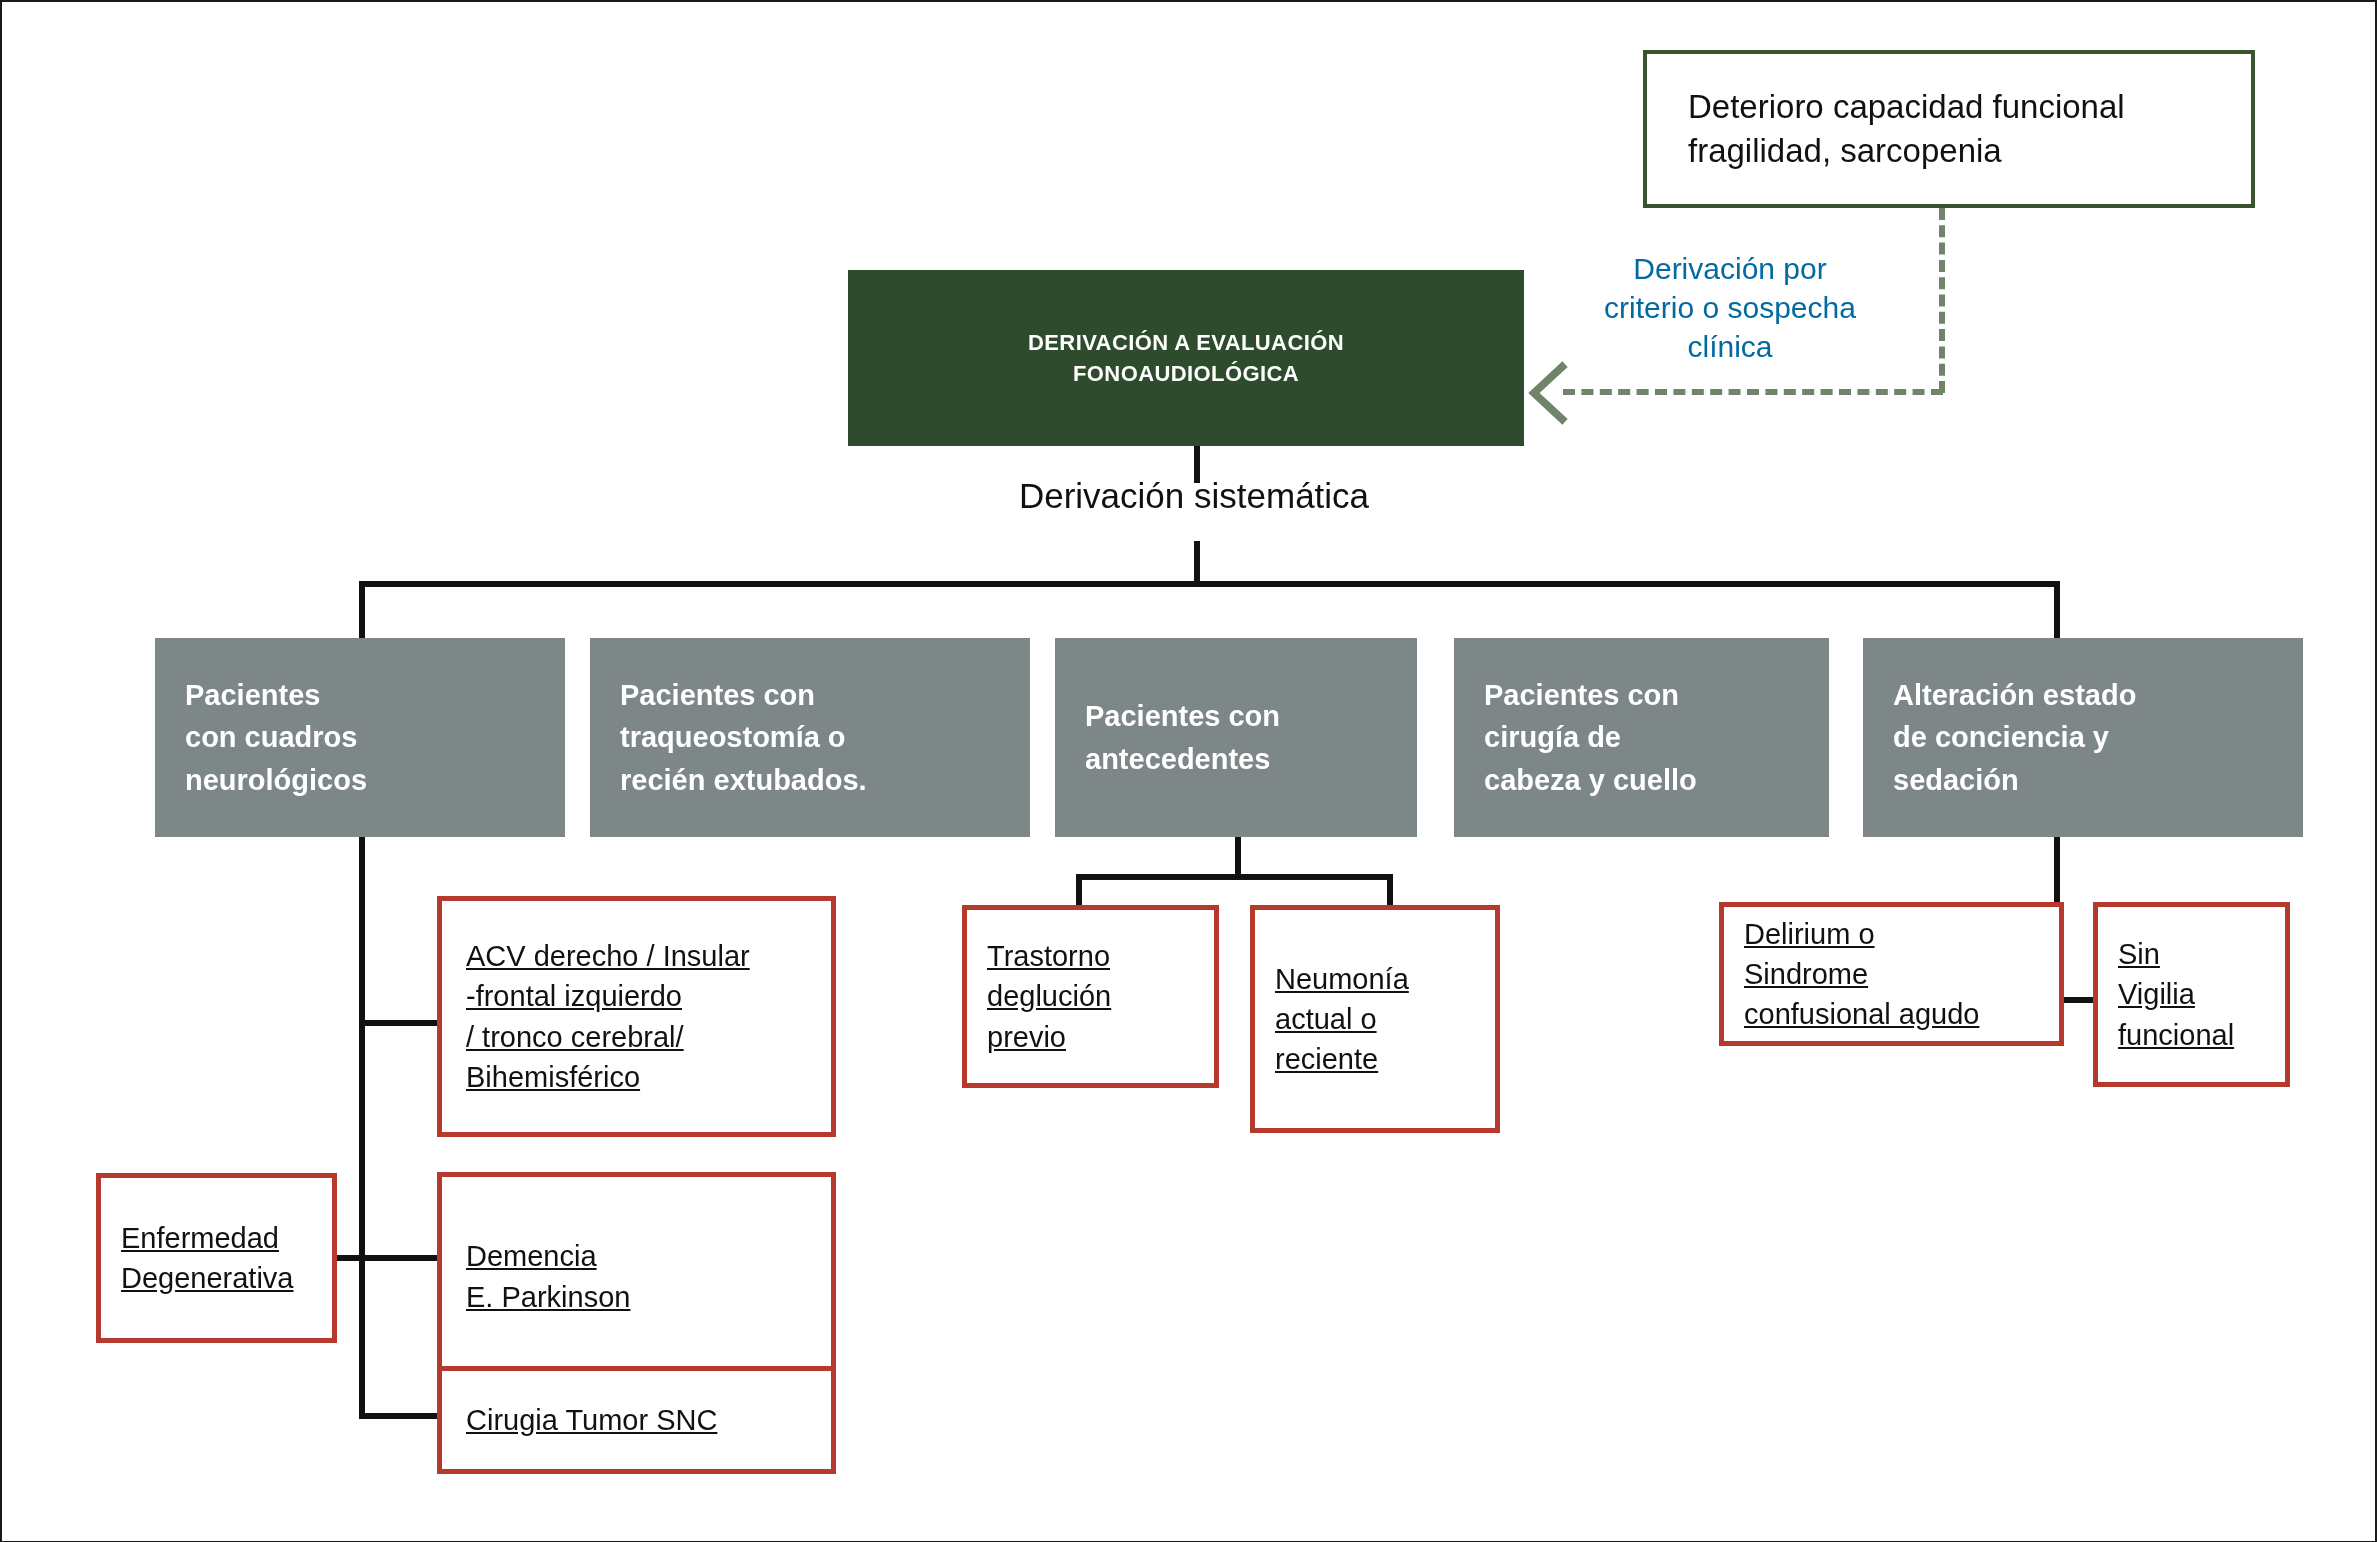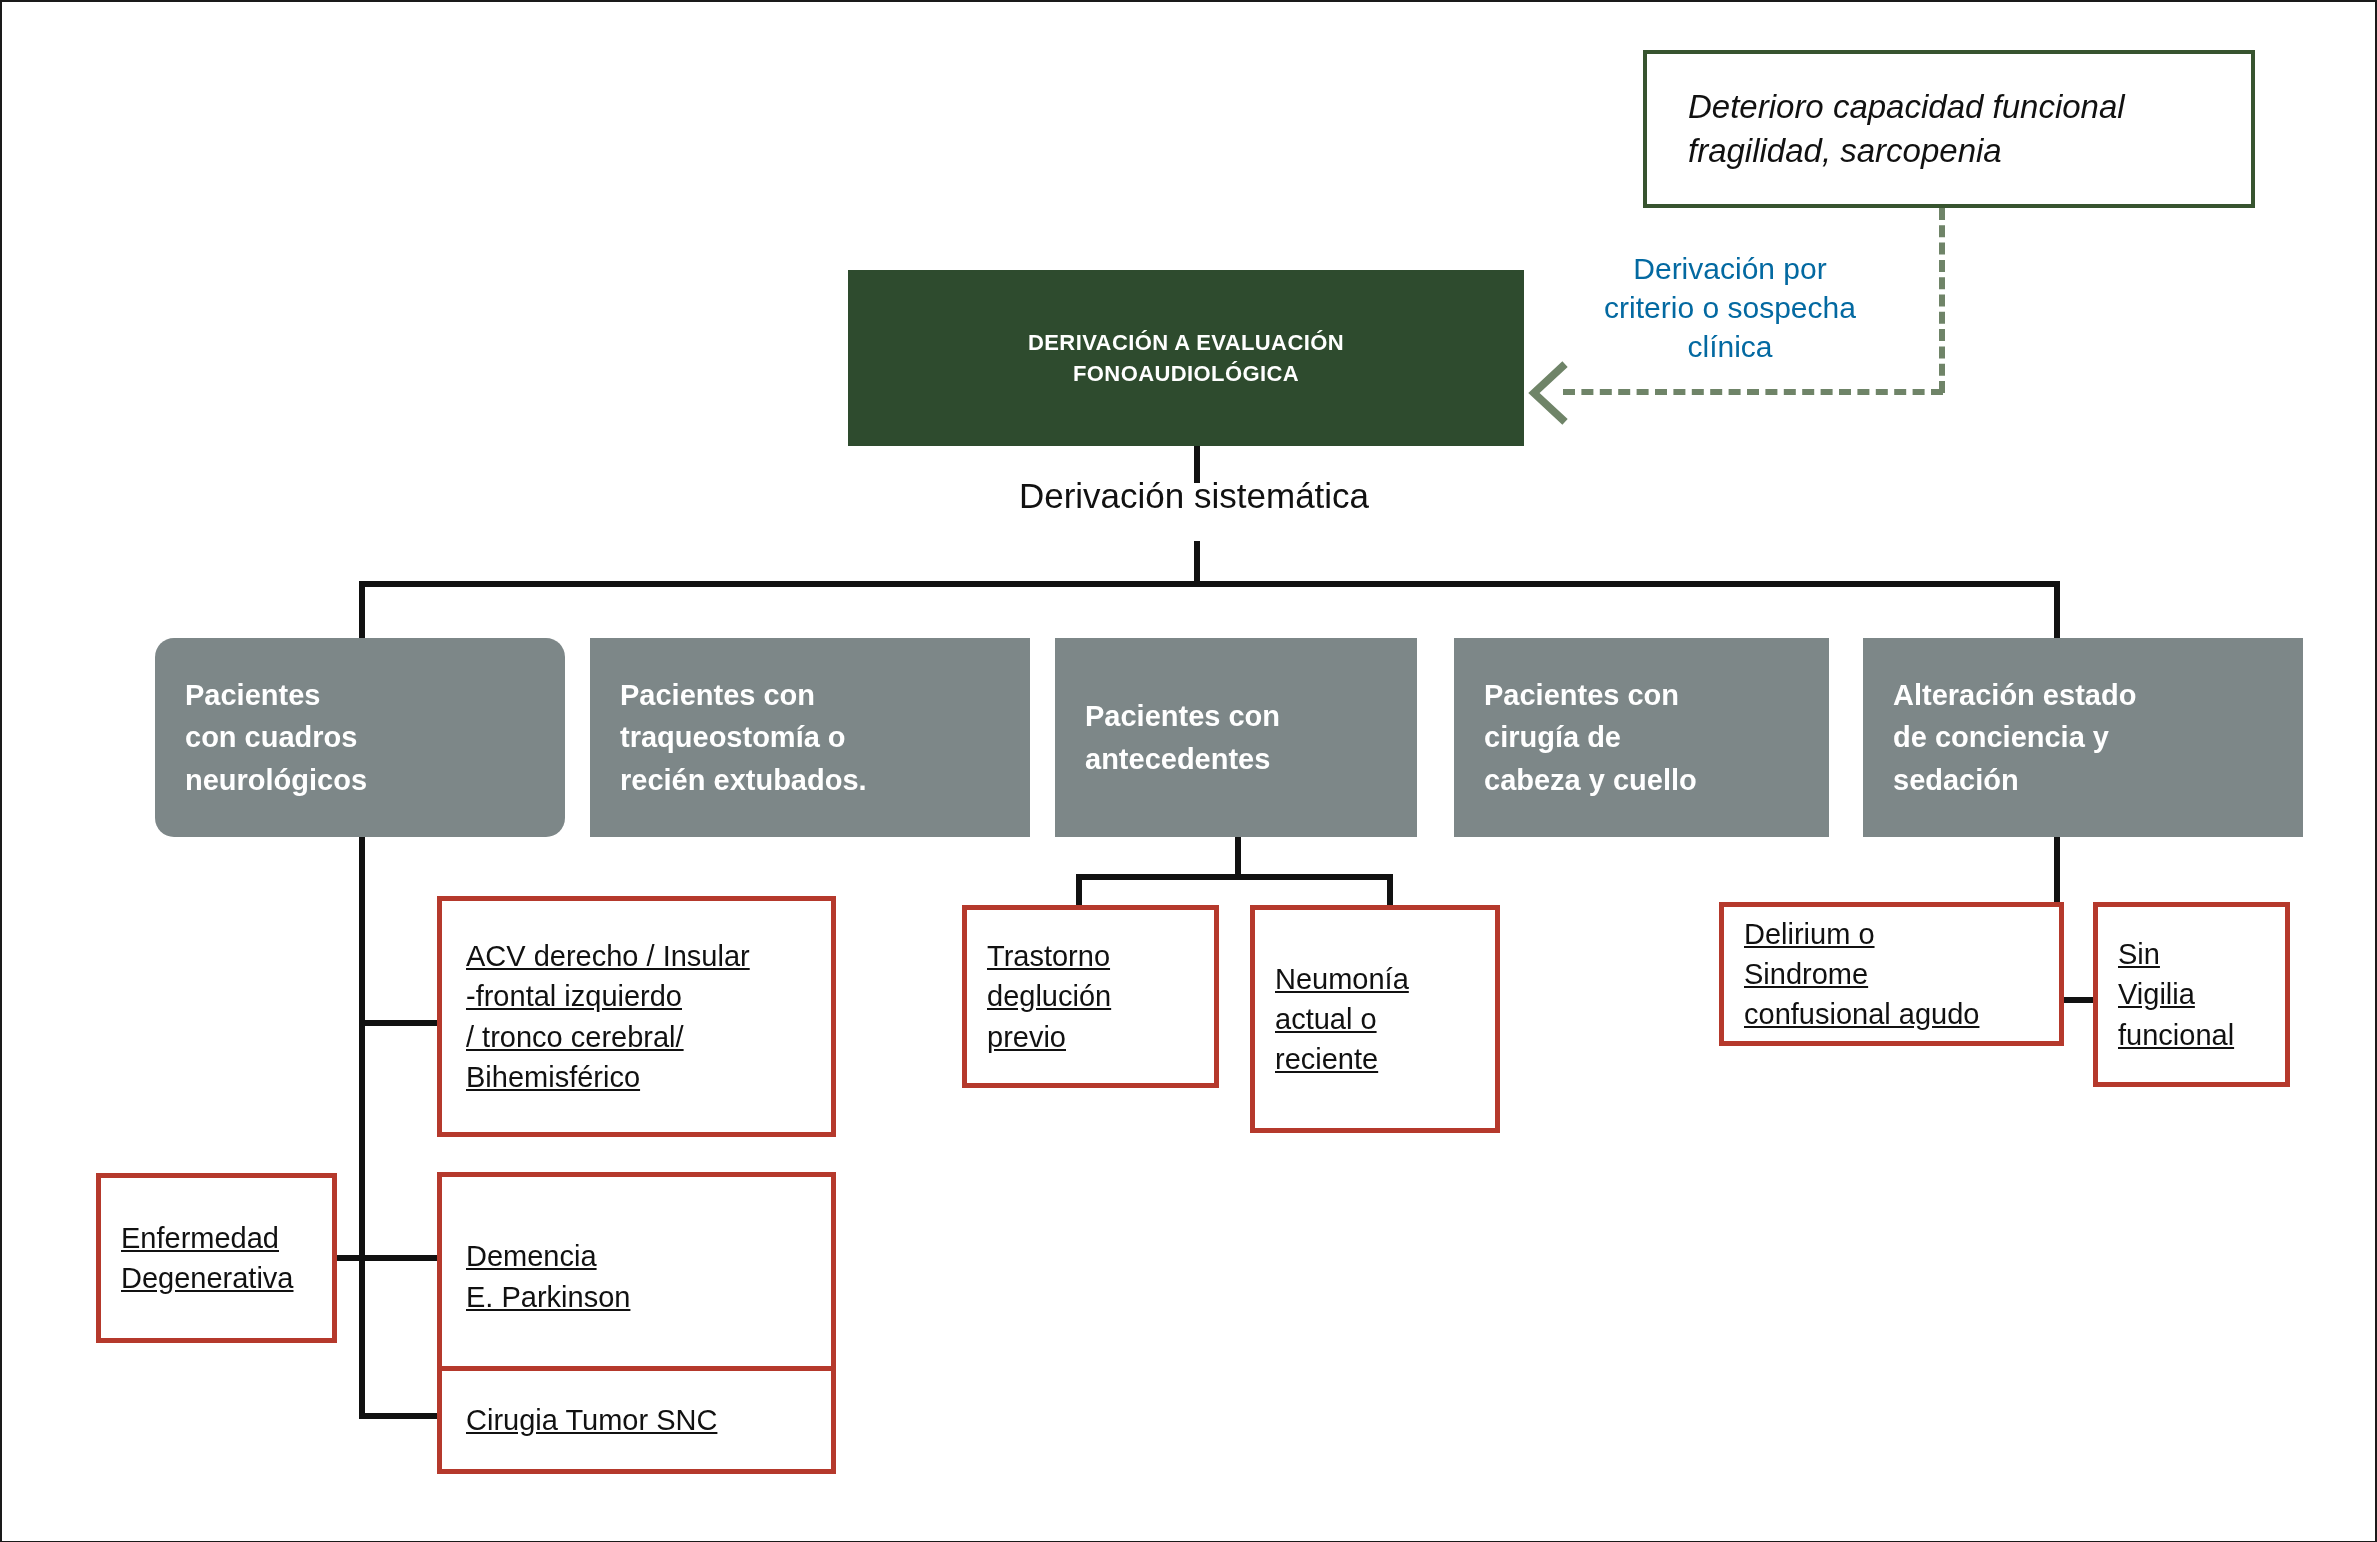--- a/index.html
+++ b/index.html
@@ -28,21 +28,20 @@
     display: flex;
     align-items: center;
     padding: 0 41px;
   }
   .green-outline-box .txt {
     font-size: 33px;
     line-height: 1.33;
     color: #111111;
     font-weight: 400;
     white-space: pre-line;
-    font-style: italic;
   }
 
   
   .green-header {
     background: #2E4B2E;
     display: flex;
     align-items: center;
     justify-content: center;
     text-align: center;
   }
@@ -146,21 +145,21 @@
   <div class="abs plain-label label-sistematica" style="left:979px; top:473px; width:426px;">Derivación sistemática</div>
 
   <div class="abs line-v" style="left:1192px; top:539px; width:5.7px; height:43px;"></div>
 
   <div class="abs line-h" style="left:357px; top:579px; width:1700px; height:5.7px;"></div>
 
   <div class="abs line-v" style="left:357px; top:579px; width:5.7px; height:837px;"></div>
 
   <div class="abs line-v" style="left:2052px; top:579px; width:5.7px; height:78px;"></div>
 
-  <div class="abs gray-box" style="left:153px; top:636px; width:410px; height:199px;border-radius:19px;">
+  <div class="abs gray-box" style="left:153px; top:636px; width:410px; height:199px;">
     <span class="txt">Pacientes
 con cuadros
 neurológicos</span>
   </div>
 
   <div class="abs gray-box" style="left:588px; top:636px; width:440px; height:199px;">
     <span class="txt">Pacientes con
 traqueostomía o
 recién extubados.</span>
   </div>

